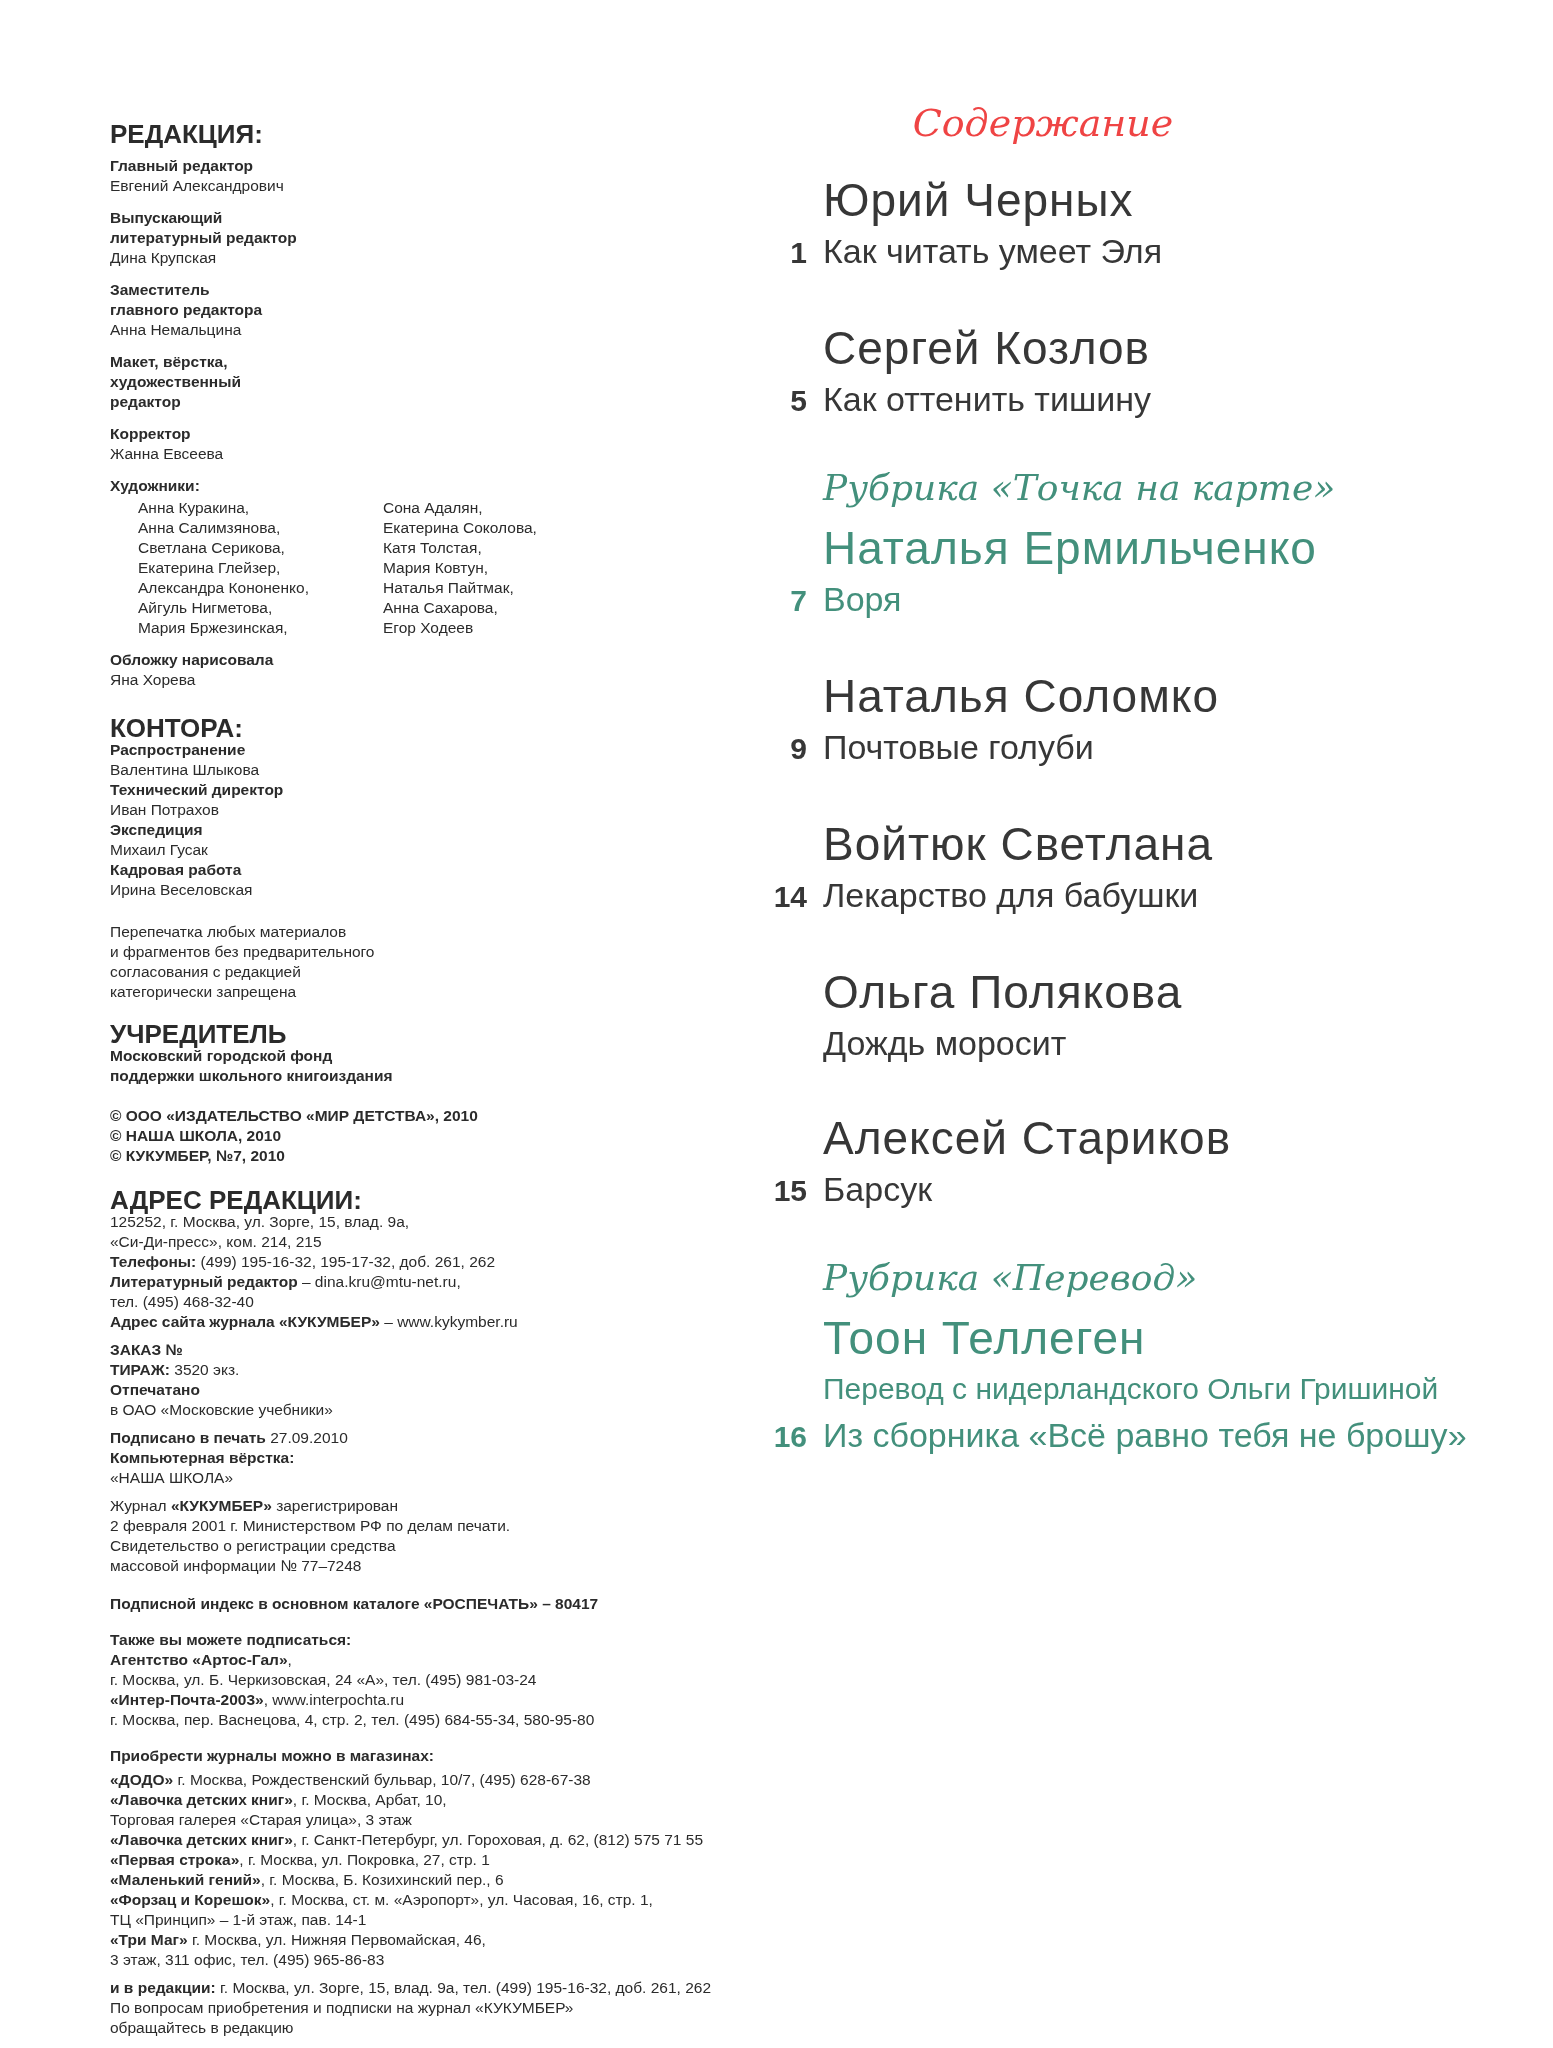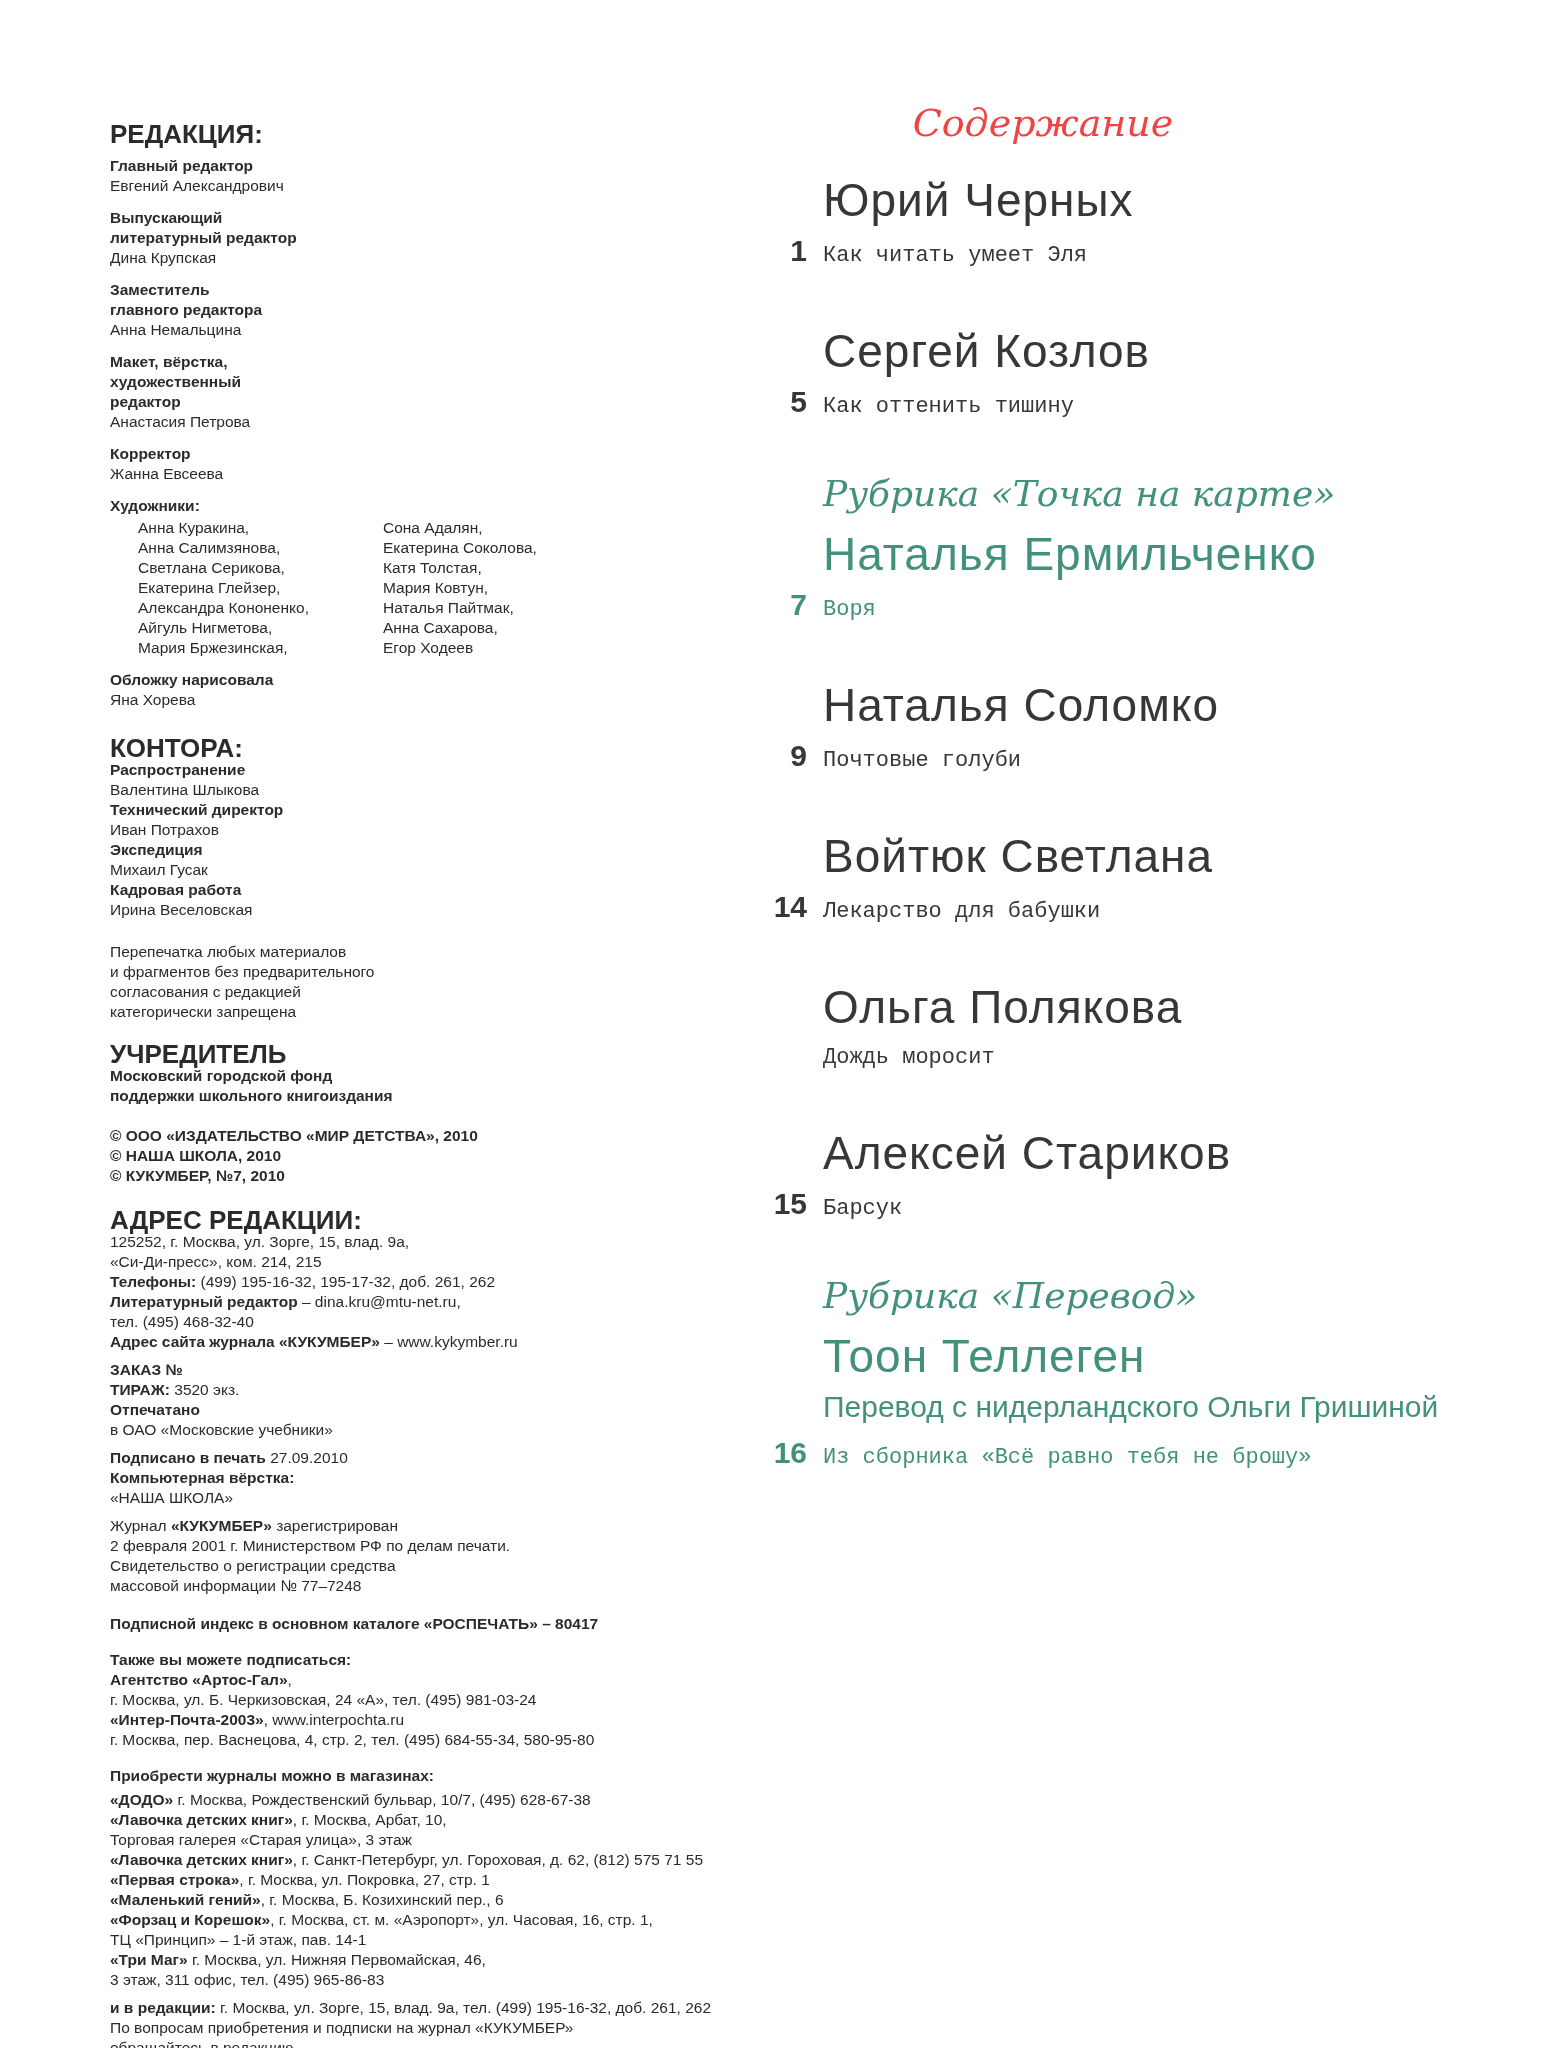--- a/index.html
+++ b/index.html
@@ -32,21 +32,21 @@
   .entry .author{
     font-size:46px;line-height:56px;letter-spacing:1px;
     margin:0 0 0 60px;
   }
   .entry .translator{font-size:30px;line-height:46px;margin:0 0 0 60px;color:#43907c;}
   .entry .row{display:flex;align-items:baseline;}
   .entry .num{
     width:44px;text-align:right;padding-right:16px;flex:none;
     font-weight:bold;font-size:30px;line-height:46px;
   }
-  .entry .title{font-size:22px;line-height:46px;font-family:Liberation Mono, monospace;}
+  .entry .title{font-size:34px;line-height:46px;}
   .entry.green .author,.entry.green .title,.entry.green .num{color:#43907c;}
 </style>
 </head>
 <body>
 
 <div class="page">
 
   <div class="left-col">
     <div>
         <p class="ln h"><span class="b">РЕДАКЦИЯ:</span></p>
@@ -54,21 +54,20 @@
         <p class="ln"><span>Евгений Александрович</span></p>
         <p class="ln" style="margin-top: 12px;"><span class="b">Выпускающий</span></p>
         <p class="ln"><span class="b">литературный редактор</span></p>
         <p class="ln"><span>Дина Крупская</span></p>
         <p class="ln" style="margin-top: 12px;"><span class="b">Заместитель</span></p>
         <p class="ln"><span class="b">главного редактора</span></p>
         <p class="ln"><span>Анна Немальцина</span></p>
         <p class="ln" style="margin-top: 12px;"><span class="b">Макет, вёрстка,</span></p>
         <p class="ln"><span class="b">художественный</span></p>
         <p class="ln"><span class="b">редактор</span></p>
-        <p class="ln"><span>Анастасия Петрова</span></p>
         <p class="ln" style="margin-top: 12px;"><span class="b">Корректор</span></p>
         <p class="ln"><span>Жанна Евсеева</span></p>
         <p class="ln" style="margin-top: 12px;"><span class="b">Художники:</span></p>
       </div>
     <div class="artists">
       <div class="col c1">Анна Куракина,
 Анна Салимзянова,
 Светлана Серикова,
 Екатерина Глейзер,
 Александра Кононенко,

